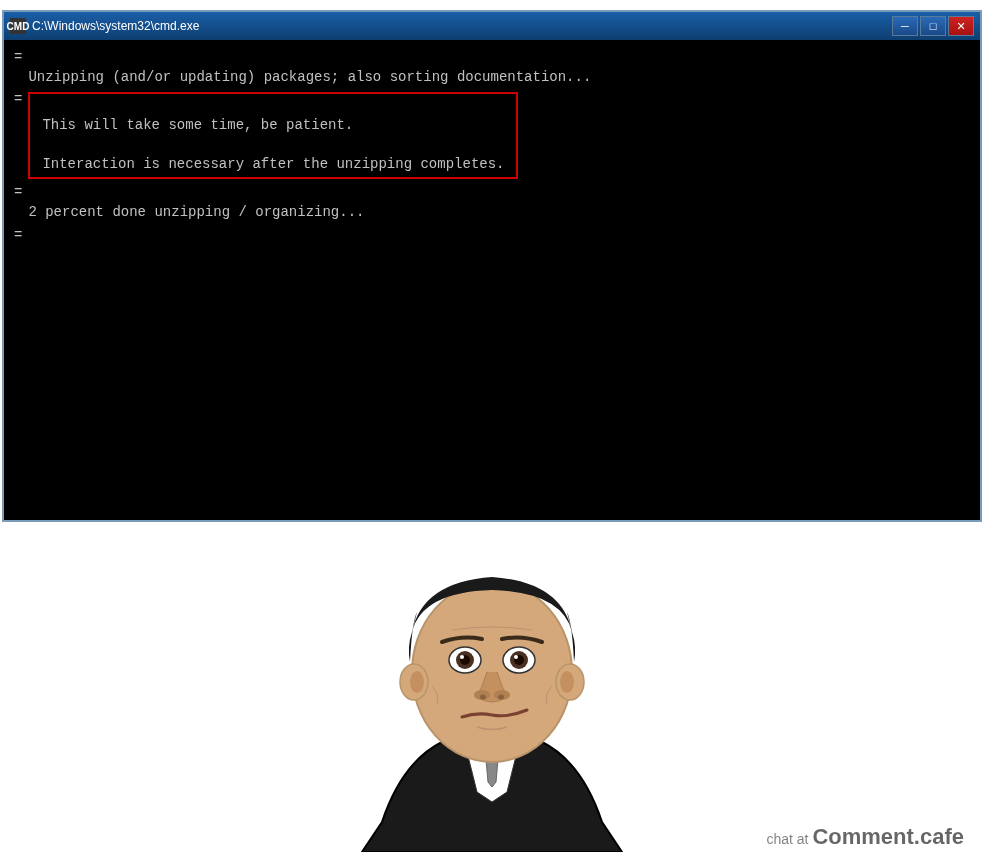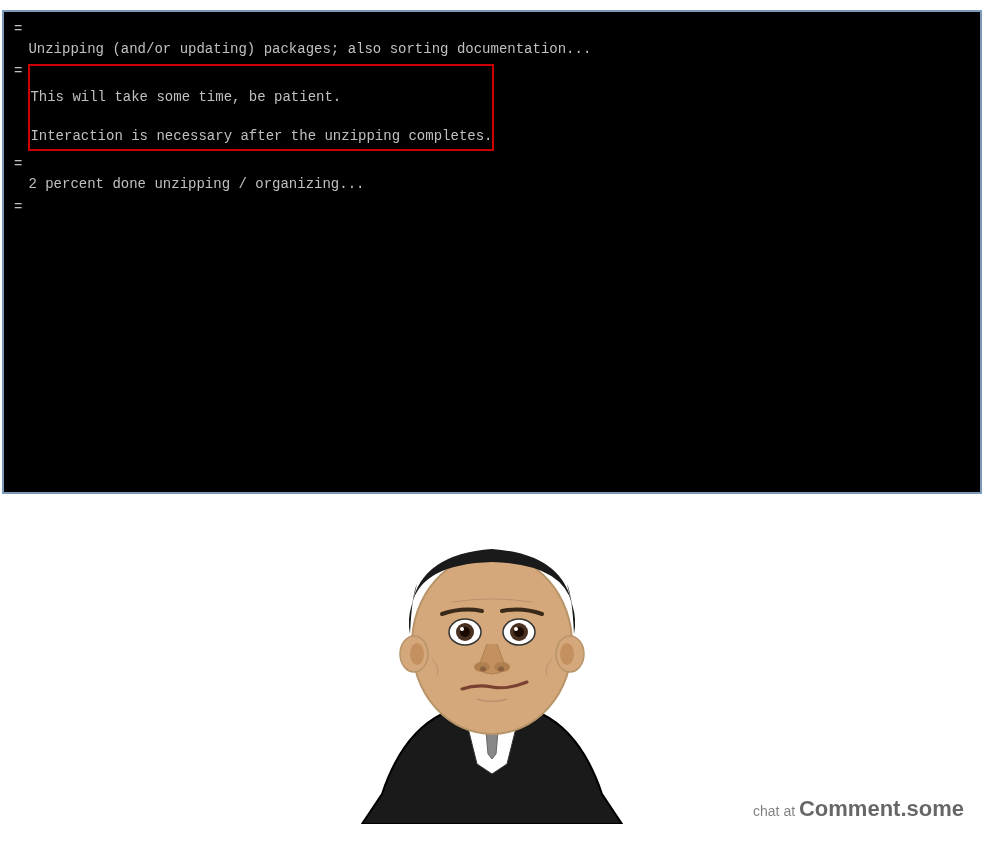--- a/index.html
+++ b/index.html
@@ -100,21 +100,21 @@
     }
 
     .cmd-text {
       color: #c0c0c0;
       white-space: pre;
       margin-top: 20px;
     }
 
     .highlighted-box {
       border: 2px solid #cc0000;
-      padding: 2px 0;
+      padding: 2px 12px;
       display: inline-block;
       margin: 2px 0;
     }
 
     .highlighted-box .cmd-text {
       display: block;
       color: #c0c0c0;
     }
 
     .cursor-line {
@@ -158,20 +158,39 @@
       font-size: 22px;
       font-weight: bold;
       color: rgba(0,0,0,0.6);
     }
   </style>
 </head>
 <body>
 
 <div class="cmd-window">
 
+  <div class="cmd-titlebar">
+    <div class="cmd-titlebar-left">
+      <div class="cmd-icon">
+        <span>CMD</span>
+      </div>
+      <span class="cmd-title">C:\Windows\system32\cmd.exe</span>
+    </div>
+    <div class="cmd-controls">
+      <div class="cmd-btn">
+        <span>─</span>
+      </div>
+      <div class="cmd-btn">
+        <span>□</span>
+      </div>
+      <div class="cmd-btn close">
+        <span>✕</span>
+      </div>
+    </div>
+  </div>
 
   <div class="cmd-body">
 
     <div class="cmd-line">
       <span class="cmd-prompt">=</span>
       <span class="cmd-text">Unzipping (and/or updating) packages; also sorting documentation...</span>
     </div>
 
     <div class="cmd-line">
       <span class="cmd-prompt">=</span>
@@ -246,16 +265,16 @@
 
       <path d="M110,155 Q118,162 115,172" stroke="#c09070" stroke-width="1" fill="none"></path>
       <path d="M230,155 Q222,162 225,172" stroke="#c09070" stroke-width="1" fill="none"></path>
 
       <path d="M130,98 Q170,92 210,98" stroke="#c09070" stroke-width="1" fill="none"></path>
     </svg>
   </div>
 
   <div class="watermark">
     <span>chat at</span>
-    <span class="watermark-brand">Comment.some</span>
+    <span class="watermark-brand">Comment.cafe</span>
   </div>
 
 </div>
 
 </body></html>

